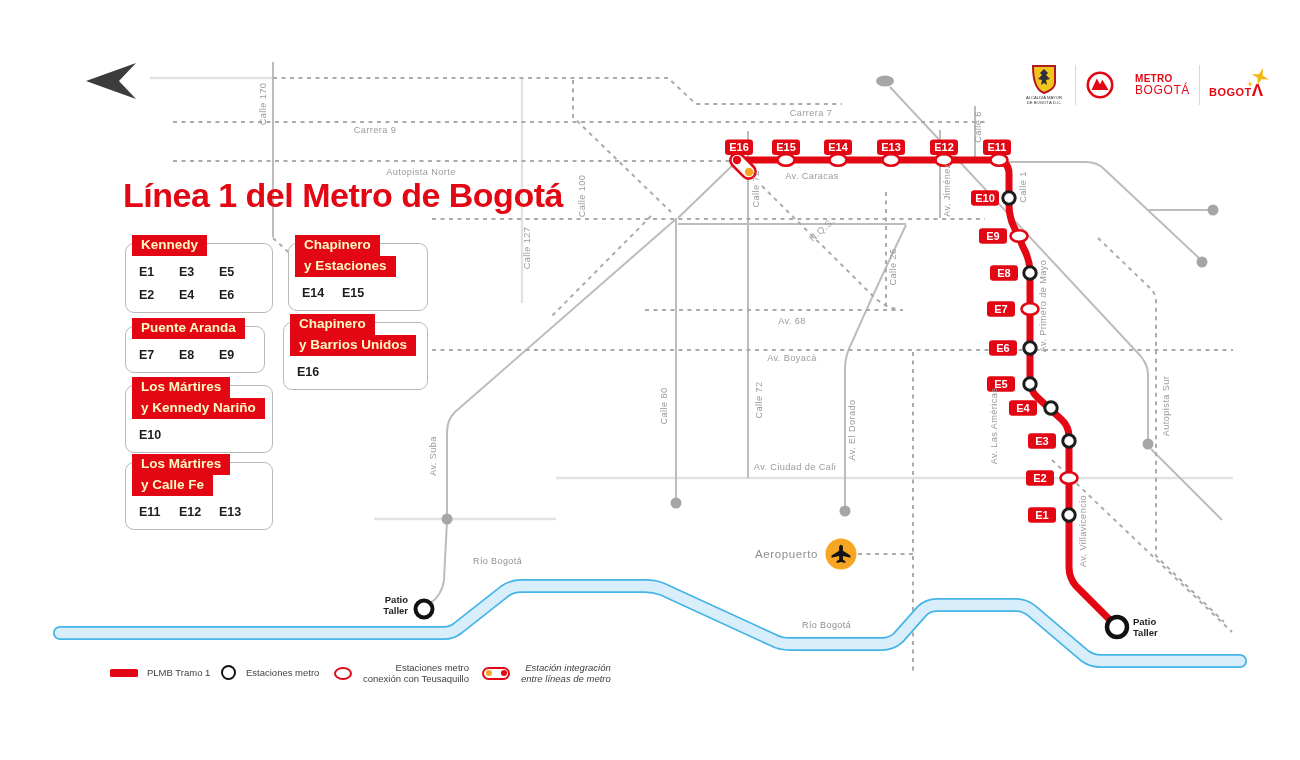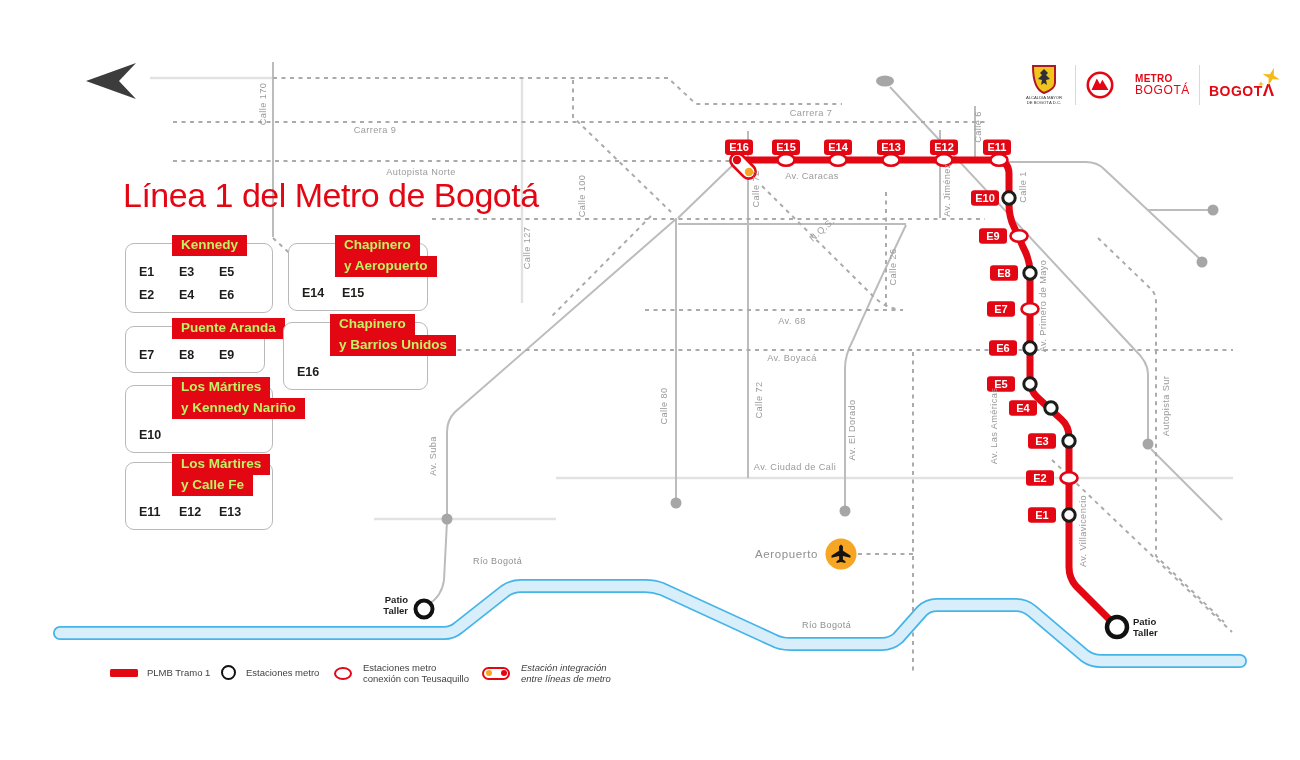--- a/index.html
+++ b/index.html
@@ -21,47 +21,47 @@
   .badge{fill:#E30613;}
   .badge-t{fill:#fff;font-size:11px;font-weight:bold;text-anchor:middle;}
   .road-label{fill:#9B9B9B;font-size:9.2px;letter-spacing:.4px;}
   .road-label.mid{text-anchor:middle;}
   .place-label{fill:#8F8F8F;font-size:9px;letter-spacing:.4px;}
   .patio-t{fill:#1D1D1B;font-size:9.5px;font-weight:bold;}
   .patio-circle{fill:#fff;stroke:#111;}
   .airport-label{fill:#8F8F8F;font-size:11.5px;letter-spacing:.6px;text-anchor:end;}
 
   
-  .title{position:absolute;left:123px;top:176px;font-size:34px;font-weight:normal;
+  .title{position:absolute;left:123px;top:176px;font-size:34px;font-weight:bold;
          color:#E30613;letter-spacing:-0.5px;white-space:nowrap;text-align:right;}
 
   
   .lbox{position:absolute;background:#fff;border:1.5px solid #B9B9B9;border-radius:9px;
         padding-bottom:10px;box-sizing:border-box;}
   .ltag{position:relative;margin:-9px 0 0 6px;}
-  .ltag span{display:table;background:#E30613;color:#bef264;font-weight:bold;
-             font-size:13.5px;line-height:1.18;padding:2px 9px 3px;white-space:nowrap;margin-left:40px;}
+  .ltag span{display:table;background:#E30613;color:#fef9c3;font-weight:bold;
+             font-size:13.5px;line-height:1.18;padding:2px 9px 3px;white-space:nowrap;}
   .lrow{display:flex;padding-left:13px;margin-top:9px;}
   .lrow span{width:40px;font-weight:bold;font-size:12.5px;color:#1D1D1B;}
 
   
   .logos{position:absolute;left:1022px;top:64px;display:flex;align-items:center;gap:9px;}
   .logo-div{width:1px;height:40px;background:#D9D9D9;}
   .crest{display:flex;flex-direction:column;align-items:center;width:44px;}
   .metro-logo{display:flex;align-items:center;gap:20px;}
   .metro-words{display:flex;flex-direction:column;line-height:1;}
   .metro-w1{color:#E30613;font-weight:bold;font-size:10px;letter-spacing:.3px;}
   .metro-w2{color:#E30613;font-size:12px;letter-spacing:.6px;}
   .bogota-logo{position:relative;padding-top:12px;}
-  .bogota-text{color:#E30613;font-weight:bold;font-size:14px;letter-spacing:.5px;}
+  .bogota-text{color:#E30613;font-weight:bold;font-size:11px;letter-spacing:.5px;}
   .bogota-a{color:#E30613;font-weight:bold;font-size:17px;}
   .bogota-star{position:absolute;right:-8px;top:-4px;}
 
   
-  .bl-item{position:absolute;display:flex;align-items:center;}
+  .bl-item{position:absolute;display:flex;align-items:center;text-align:right;}
   .bl-label{font-size:9.5px;color:#3F3F3F;line-height:1.2;}
   .bl-bar{width:28px;height:8px;background:#E30613;border-radius:1.5px;}
   .bl-circle{width:11px;height:11px;border:2.6px solid #111;border-radius:50%;background:#fff;}
   .bl-oval{width:14px;height:9px;border:2.3px solid #E30613;border-radius:50%;background:#fff;}
   .bl-pill{width:21px;height:9px;border:2px solid #E30613;border-radius:7px;background:#fff;
            display:flex;align-items:center;justify-content:space-between;padding:0 1.5px;}
   .bl-dot-y{width:6px;height:6px;border-radius:50%;background:#F6A623;}
   .bl-dot-r{width:6px;height:6px;border-radius:50%;background:#E30613;}
 </style>
 </head>
@@ -283,21 +283,21 @@
     <div class="lrow">
       <span>E2</span>
         <span>E4</span>
         <span>E6</span>
     </div>
   </div>
 
   <div class="lbox" style="left:288px;top:243px;width:140px;">
     <div class="ltag">
       <span>Chapinero</span>
-        <span>y Aeropuerto</span>
+        <span>y Estaciones</span>
     </div>
     <div class="lrow">
       <span>E14</span>
         <span>E15</span>
     </div>
   </div>
 
   <div class="lbox" style="left:125px;top:326px;width:140px;">
     <div class="ltag">
         <span>Puente Aranda</span>

